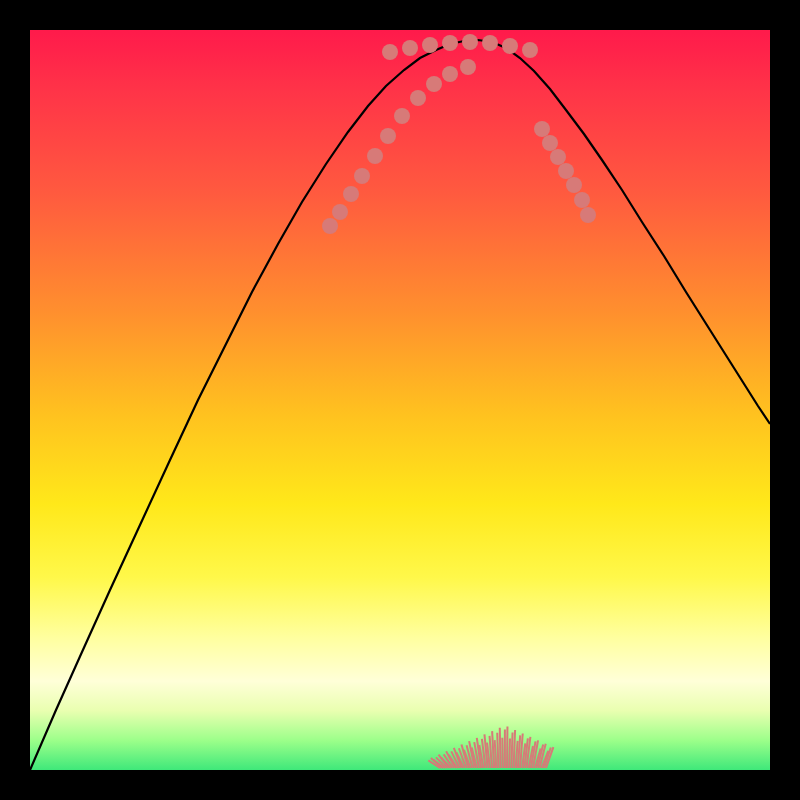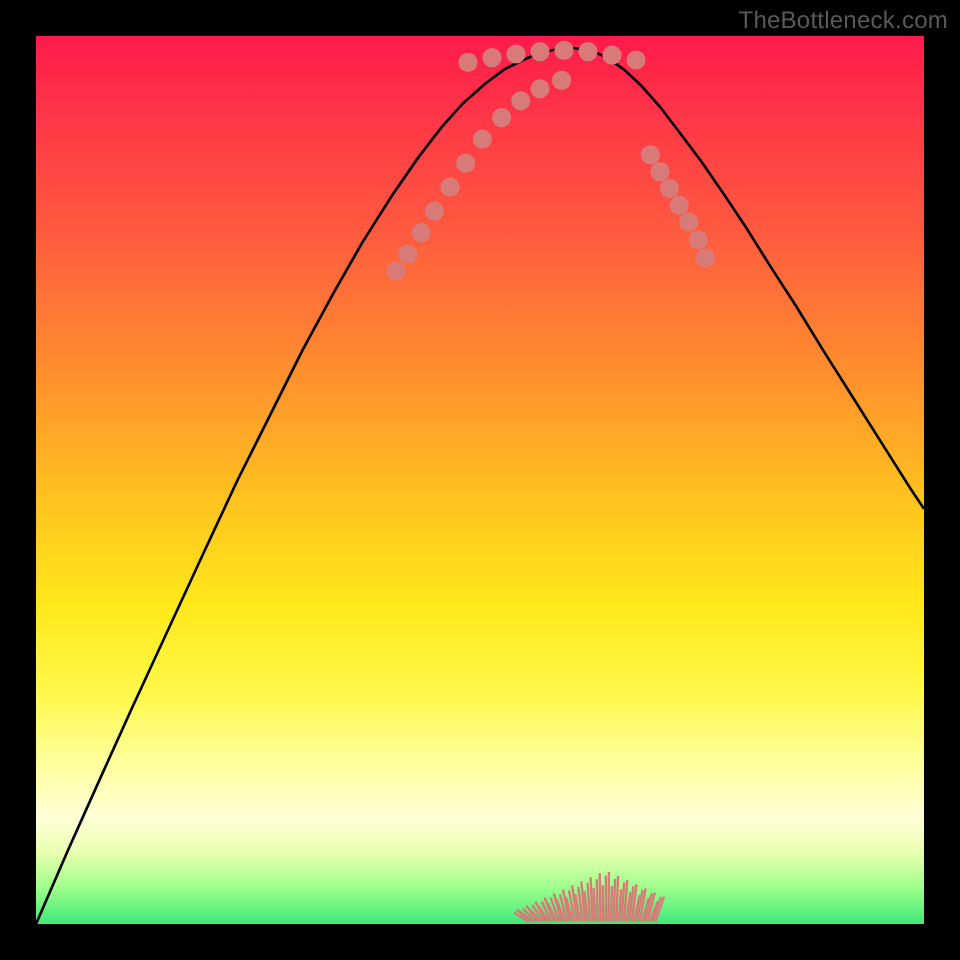--- a/index.html
+++ b/index.html
@@ -57,21 +57,20 @@
     top: 0;
     width: 740px;
     height: 740px;
     z-index: 10;
   }
 </style>
 </head>
 <body>
 
 <div class="frame">
-  <div class="watermark">TheBottleneck.com</div>
   <div class="plot">
     <svg class="overlay" viewBox="0 0 740 740">
       <path id="main-curve" fill="none" stroke="#000" stroke-width="2.2" d="M0 740 L26 680 L52 622 L80 560 L110 495 L140 430 L168 370 L196 314 L222 262 L248 214 L272 172 L296 134 L318 102 L338 76 L356 56 L374 40 L390 28 L406 20 L420 14 L434 11 L448 10 L462 12 L476 18 L490 28 L504 41 L520 59 L536 80 L554 104 L572 130 L592 160 L612 192 L634 226 L656 262 L680 300 L704 338 L728 376 L740 394"></path>
       <g id="grass-group" stroke="#d77a78" stroke-width="2" fill="none">
           <line x1="410" y1="738" x2="398.3" y2="730.4141509433962"></line>
           <line x1="412.16326530612247" y1="738" x2="400.8526530612245" y2="728.1151958602183"></line>
           <line x1="414.3265306122449" y1="738" x2="403.40530612244896" y2="729.9016509376509"></line>
           <line x1="416.48979591836735" y1="738" x2="405.9579591836735" y2="727.4060753850414"></line>
           <line x1="418.6530612244898" y1="738" x2="408.51061224489797" y2="724.7025694787175"></line>
           <line x1="420.81632653061223" y1="738" x2="411.06326530612245" y2="727.4007395239804"></line>

